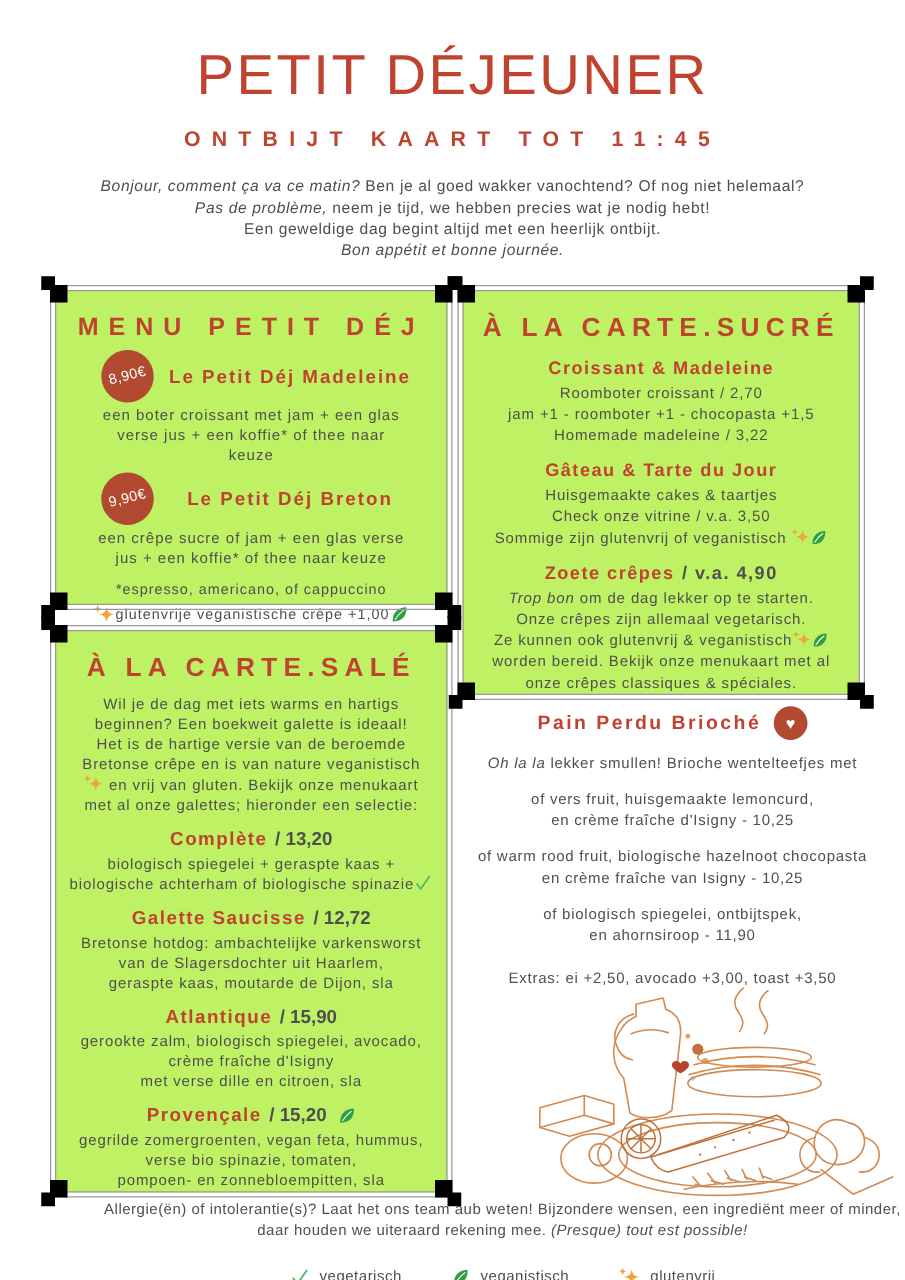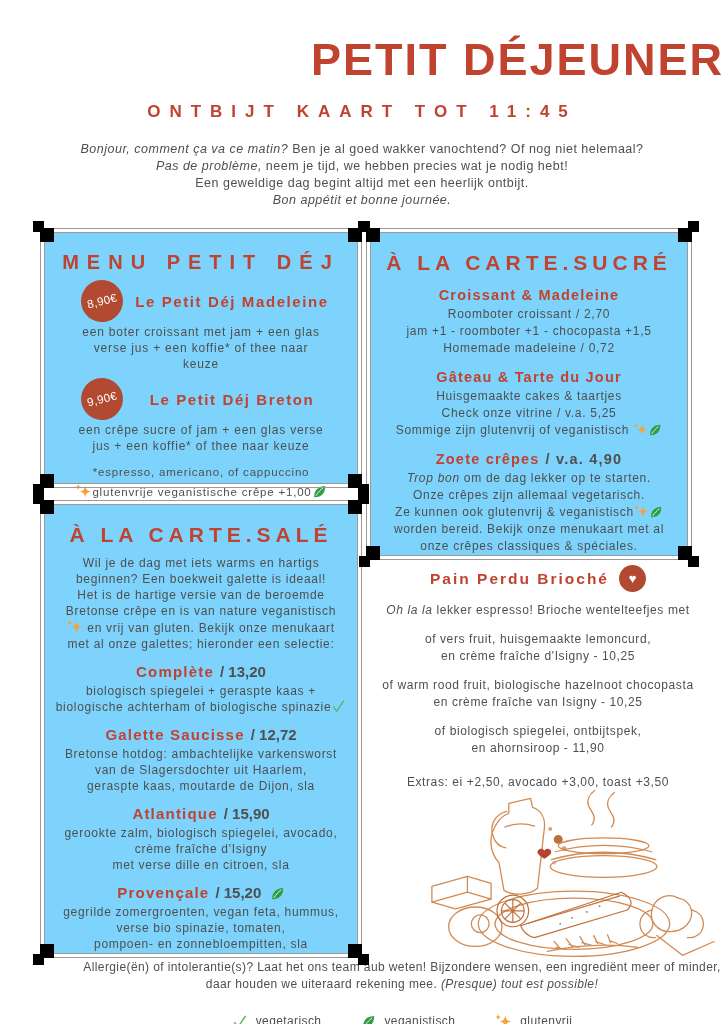--- a/index.html
+++ b/index.html
@@ -10,30 +10,30 @@
     --leaf-green:#2f9e44;
     --check-green:#57b566;
     --sparkle-gold:#f2a33c;
     --illustration-tan:#d18a52;
   }
   html,body{margin:0;padding:0;width:724px;height:1024px;}
   body{background:#fff;font-family:"Liberation Sans",sans-serif;color:var(--text-gray);}
   .page{position:relative;width:724px;height:1024px;background:#fff;overflow:hidden;}
 
   
-  .title{position:absolute;top:34px;left:0;width:100%;margin:0;text-align:right;
-         font-size:45px;font-weight:700;letter-spacing:2px;color:var(--accent-red);}
+  .title{position:absolute;top:34px;left:0;width:100%;margin:0;text-align:center;
+         font-size:45px;font-weight:400;letter-spacing:2px;color:var(--accent-red);}
   .subtitle{position:absolute;top:102px;left:0;width:100%;text-align:center;
             font-size:17px;font-weight:700;letter-spacing:9px;color:var(--accent-red);}
   .intro{position:absolute;top:141px;left:0;width:100%;text-align:center;
          font-size:12.5px;line-height:17px;letter-spacing:0.5px;}
   .it{font-style:italic;}
 
   
-  .box{position:absolute;background:#7dd3fc;border:1px solid var(--frame-gray);
+  .box{position:absolute;background:#bef264;border:1px solid var(--frame-gray);
        outline:1px solid var(--frame-gray);outline-offset:3px;text-align:center;}
   .box-a{left:44px;top:232px;width:312px;height:250px;}
   .box-b{left:370px;top:232px;width:316px;height:322px;}
   .box-c{left:44px;top:504px;width:312px;height:448px;}
   .corner{position:absolute;width:28px;height:28px;z-index:2;}
   .corner svg{display:block;width:28px;height:28px;}
   .c-tl{left:-14px;top:-14px;}
   .c-tr{right:-14px;top:-14px;transform:scaleX(-1);}
   .c-bl{left:-14px;bottom:-14px;transform:scaleY(-1);}
   .c-br{right:-14px;bottom:-14px;transform:scale(-1,-1);}
@@ -192,25 +192,25 @@
         <svg>
           <use href="#sym-corner"></use>
         </svg>
       </span>
 
     <h2 class="box-title">À LA CARTE.SUCRÉ</h2>
 
     <h3 class="sec-heading">Croissant &amp; Madeleine</h3>
     <p class="line">Roomboter croissant / 2,70</p>
     <p class="line">jam +1 - roomboter +1 - chocopasta +1,5</p>
-    <p class="line">Homemade madeleine / 0,72</p>
+    <p class="line">Homemade madeleine / 3,22</p>
 
     <h3 class="sec-heading">Gâteau &amp; Tarte du Jour</h3>
     <p class="line">Huisgemaakte cakes &amp; taartjes</p>
-    <p class="line">Check onze vitrine / v.a. 5,25</p>
+    <p class="line">Check onze vitrine / v.a. 3,50</p>
     <p class="line"><span>Sommige zijn glutenvrij of veganistisch</span>
       <svg class="icon sparkle" width="15" height="15">
           <use href="#sym-sparkle"></use>
         </svg><svg class="icon leaf" width="14" height="14">
           <use href="#sym-leaf"></use>
         </svg></p>
 
     <h3 class="sec-heading"><span>Zoete crêpes</span><span class="price-gray">/ v.a. 4,90</span></h3>
     <p class="line"><span class="it">Trop bon</span><span> om de dag lekker op te starten.</span></p>
     <p class="line">Onze crêpes zijn allemaal vegetarisch.</p>
@@ -282,21 +282,21 @@
     <p class="line">pompoen- en zonnebloempitten, sla</p>
   </section>
 
   <section class="pain">
     <div class="pain-title-row">
       <span class="pain-title">Pain Perdu Brioché</span>
       <span class="heart-badge">
           <span>♥</span>
         </span>
     </div>
-    <p class="line pain-intro"><span class="it">Oh la la</span><span> lekker espresso! Brioche wentelteefjes met</span></p>
+    <p class="line pain-intro"><span class="it">Oh la la</span><span> lekker smullen! Brioche wentelteefjes met</span></p>
 
     <div class="pain-option">
       <p class="line">of vers fruit, huisgemaakte lemoncurd,</p>
       <p class="line">en crème fraîche d'Isigny - 10,25</p>
     </div>
     <div class="pain-option">
       <p class="line">of warm rood fruit, biologische hazelnoot chocopasta</p>
       <p class="line">en crème fraîche van Isigny - 10,25</p>
     </div>
     <div class="pain-option">

